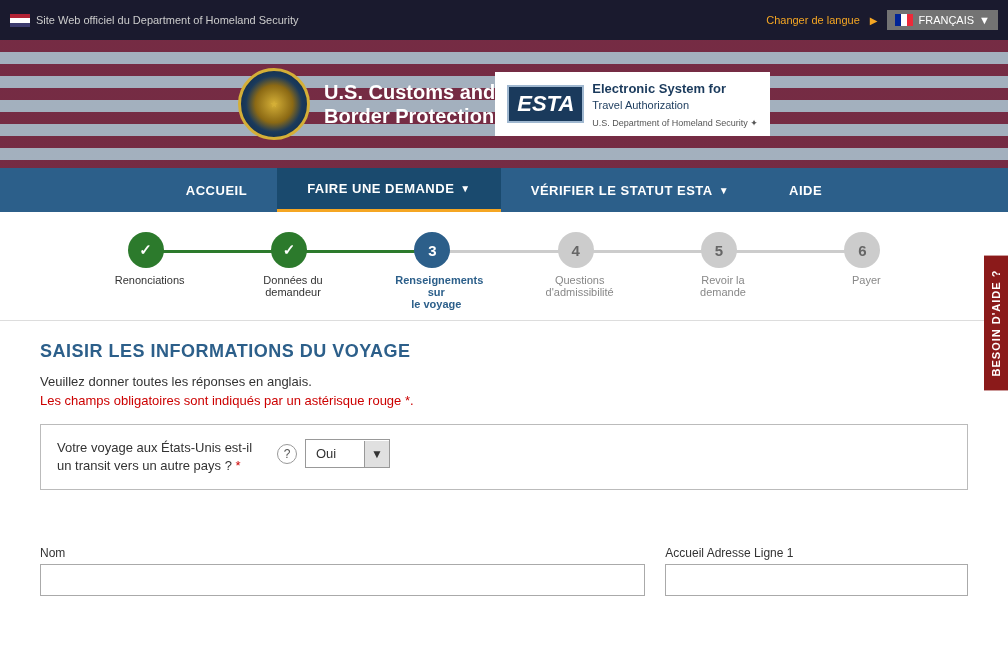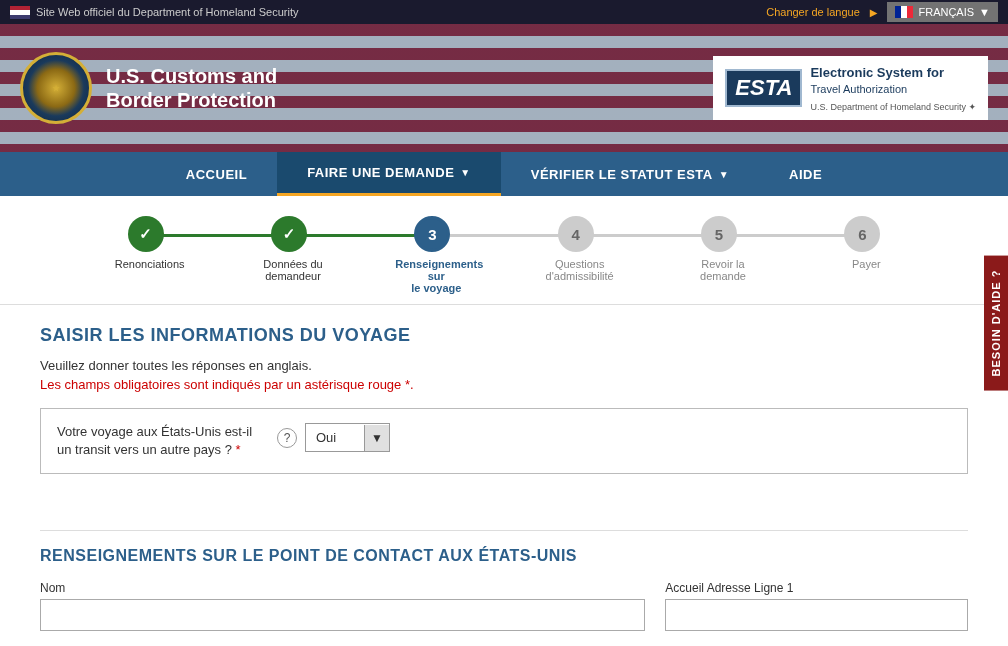--- a/index.html
+++ b/index.html
@@ -7,21 +7,21 @@
 
     
     .top-bar {
       background-color: #1a1a2e;
       color: #ccc;
       font-size: 11px;
       display: flex;
       justify-content: space-between;
       align-items: center;
       padding: 0 10px;
-      height: 24px;
+      height: 40px;
     }
     .top-bar-left { display: flex; align-items: center; gap: 6px; }
     .top-bar-left .dhs-flag { width: 20px; height: 13px; background: linear-gradient(to bottom, #b22234 0%, #b22234 33%, #fff 33%, #fff 66%, #3c3b6e 66%); display: inline-block; }
     .top-bar-right { display: flex; align-items: center; gap: 10px; }
     .lang-change { color: #f5a623; text-decoration: none; font-size: 11px; cursor: pointer; }
     .lang-change-arrow { color: #f5a623; font-size: 10px; }
     .lang-selector {
       background-color: #737373;
       color: white;
       border: none;
@@ -33,21 +33,21 @@
       gap: 5px;
     }
     .fr-flag { width: 18px; height: 12px; display: inline-block; background: linear-gradient(to right, #002395 0%, #002395 33%, #fff 33%, #fff 66%, #ED2939 66%); }
 
     
     .header {
       background-color: #1a3a5c;
       height: 128px;
       display: flex;
       align-items: center;
-      justify-content: space-between;
+      justify-content: center;
       padding: 10px 20px;
       position: relative;
       overflow: hidden;
     }
     .header-flag-overlay {
       position: absolute; top: 0; left: 0; right: 0; bottom: 0;
       background: 
         repeating-linear-gradient(
           to bottom,
           rgba(178,34,52,0.6) 0px, rgba(178,34,52,0.6) 12px,
@@ -366,21 +366,20 @@
       </div>
       <div class="select-wrapper">
         <div class="select-value">Oui</div>
         <div class="select-arrow">▼</div>
       </div>
     </div>
   </div>
 </div>
 
 <div class="section2">
-  <div class="section2-title">RENSEIGNEMENTS SUR LE POINT DE CONTACT AUX ÉTATS-UNIS</div>
   <div class="form-row">
     <div class="form-field large">
       <label class="field-label">Nom</label>
       <input type="text" class="field-input" value="" style="">
     </div>
     <div class="form-field medium">
       <label class="field-label">Accueil Adresse Ligne 1</label>
       <input type="text" class="field-input" value="" style="">
     </div>
   </div>

